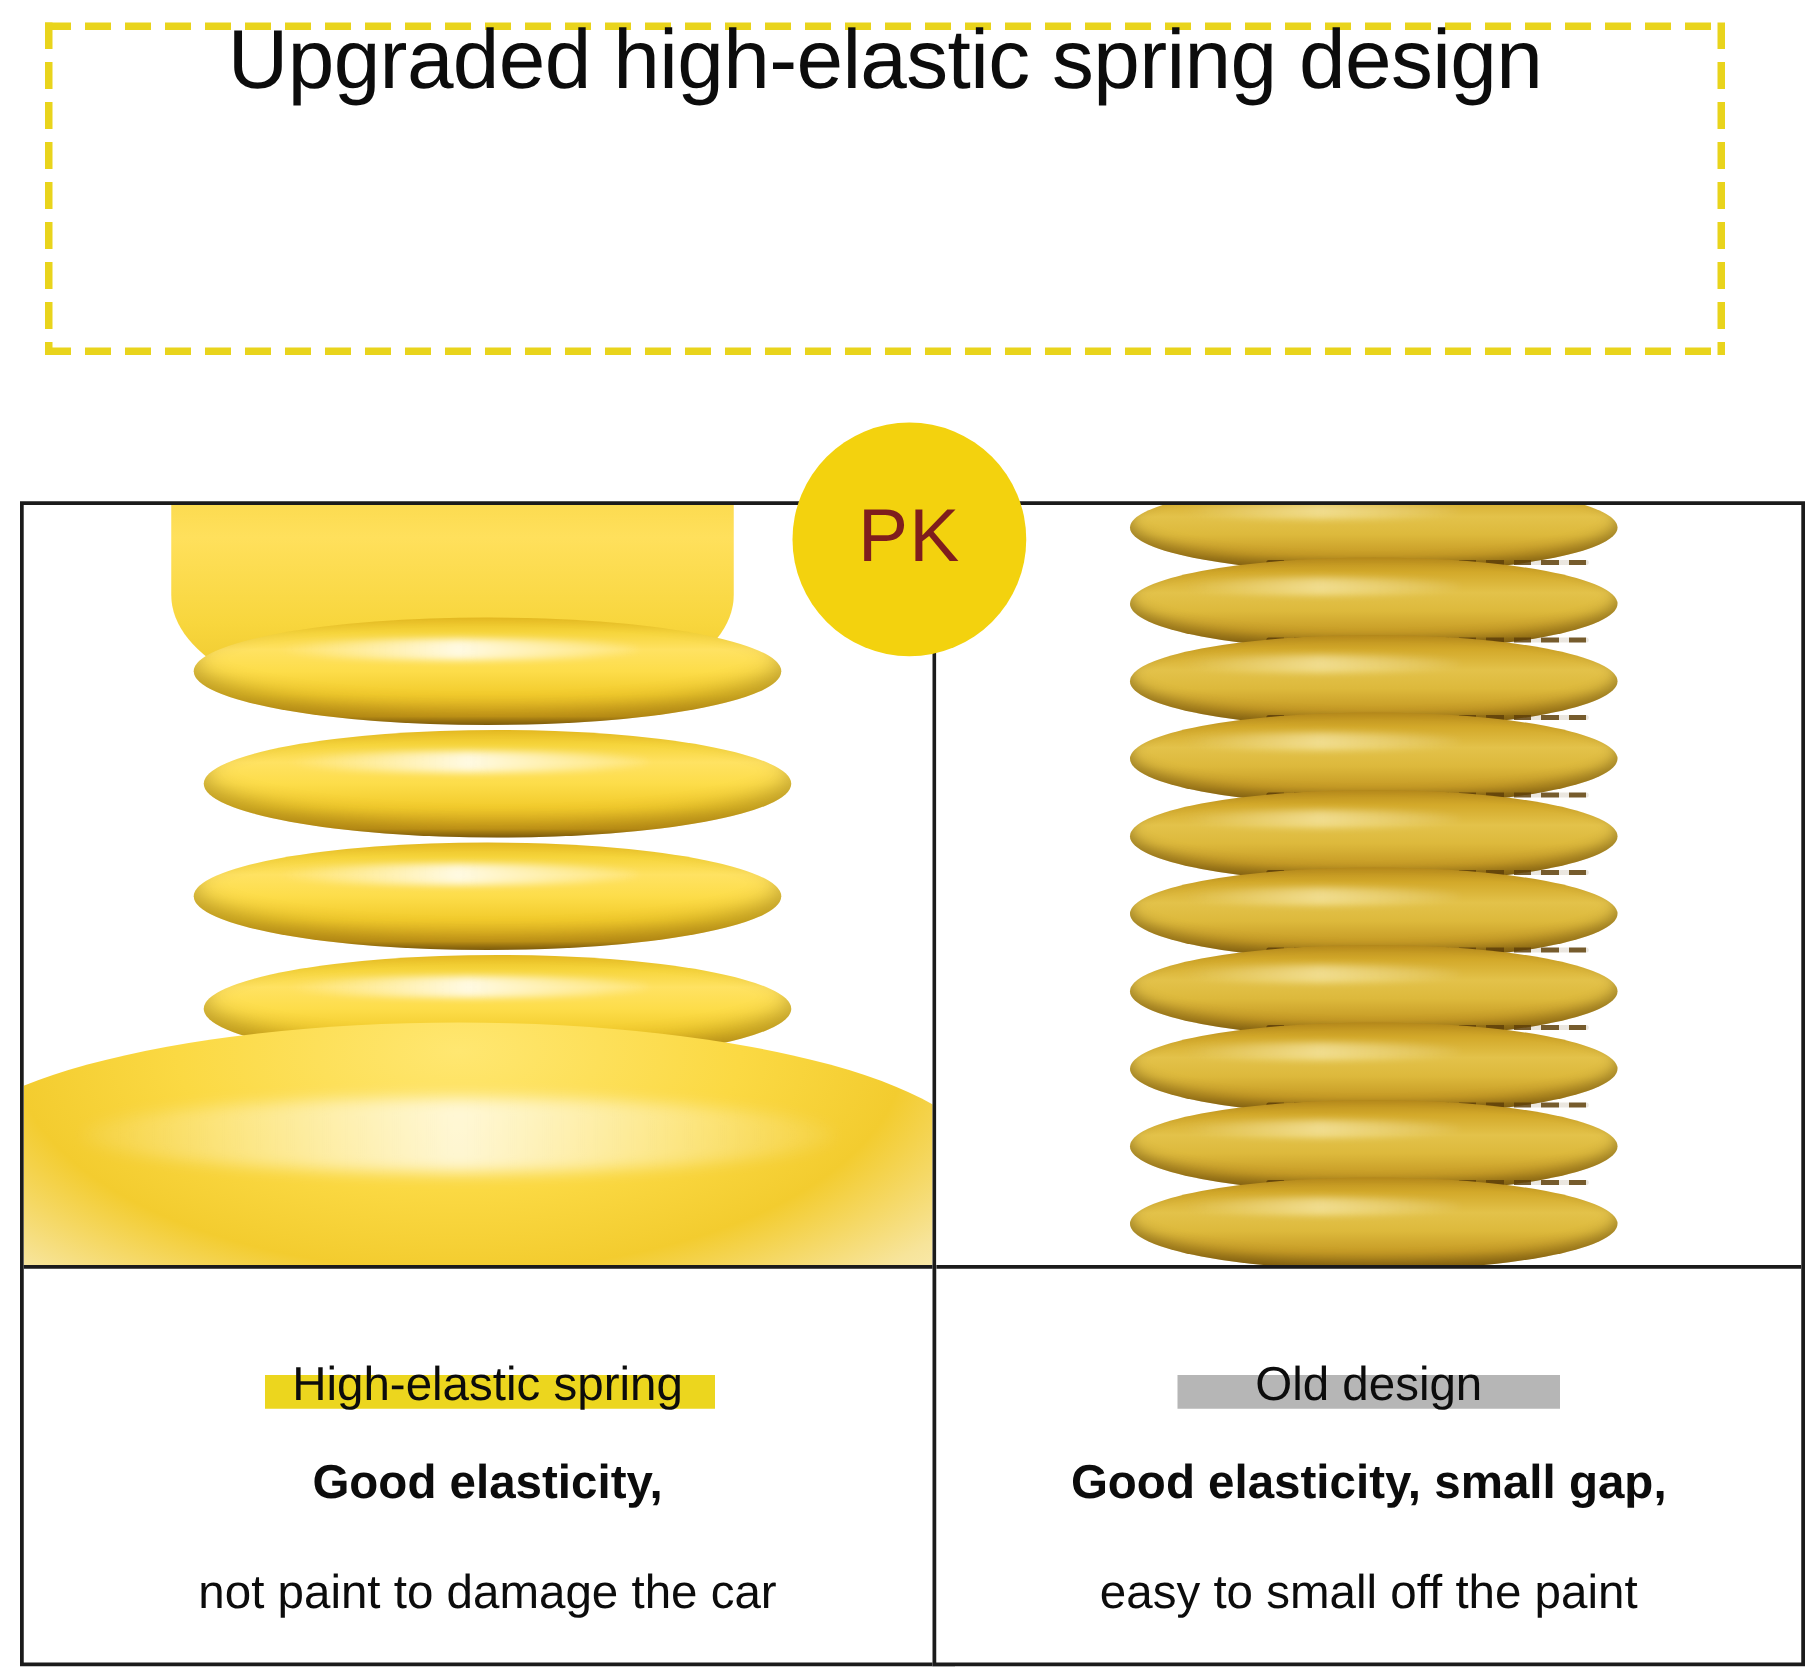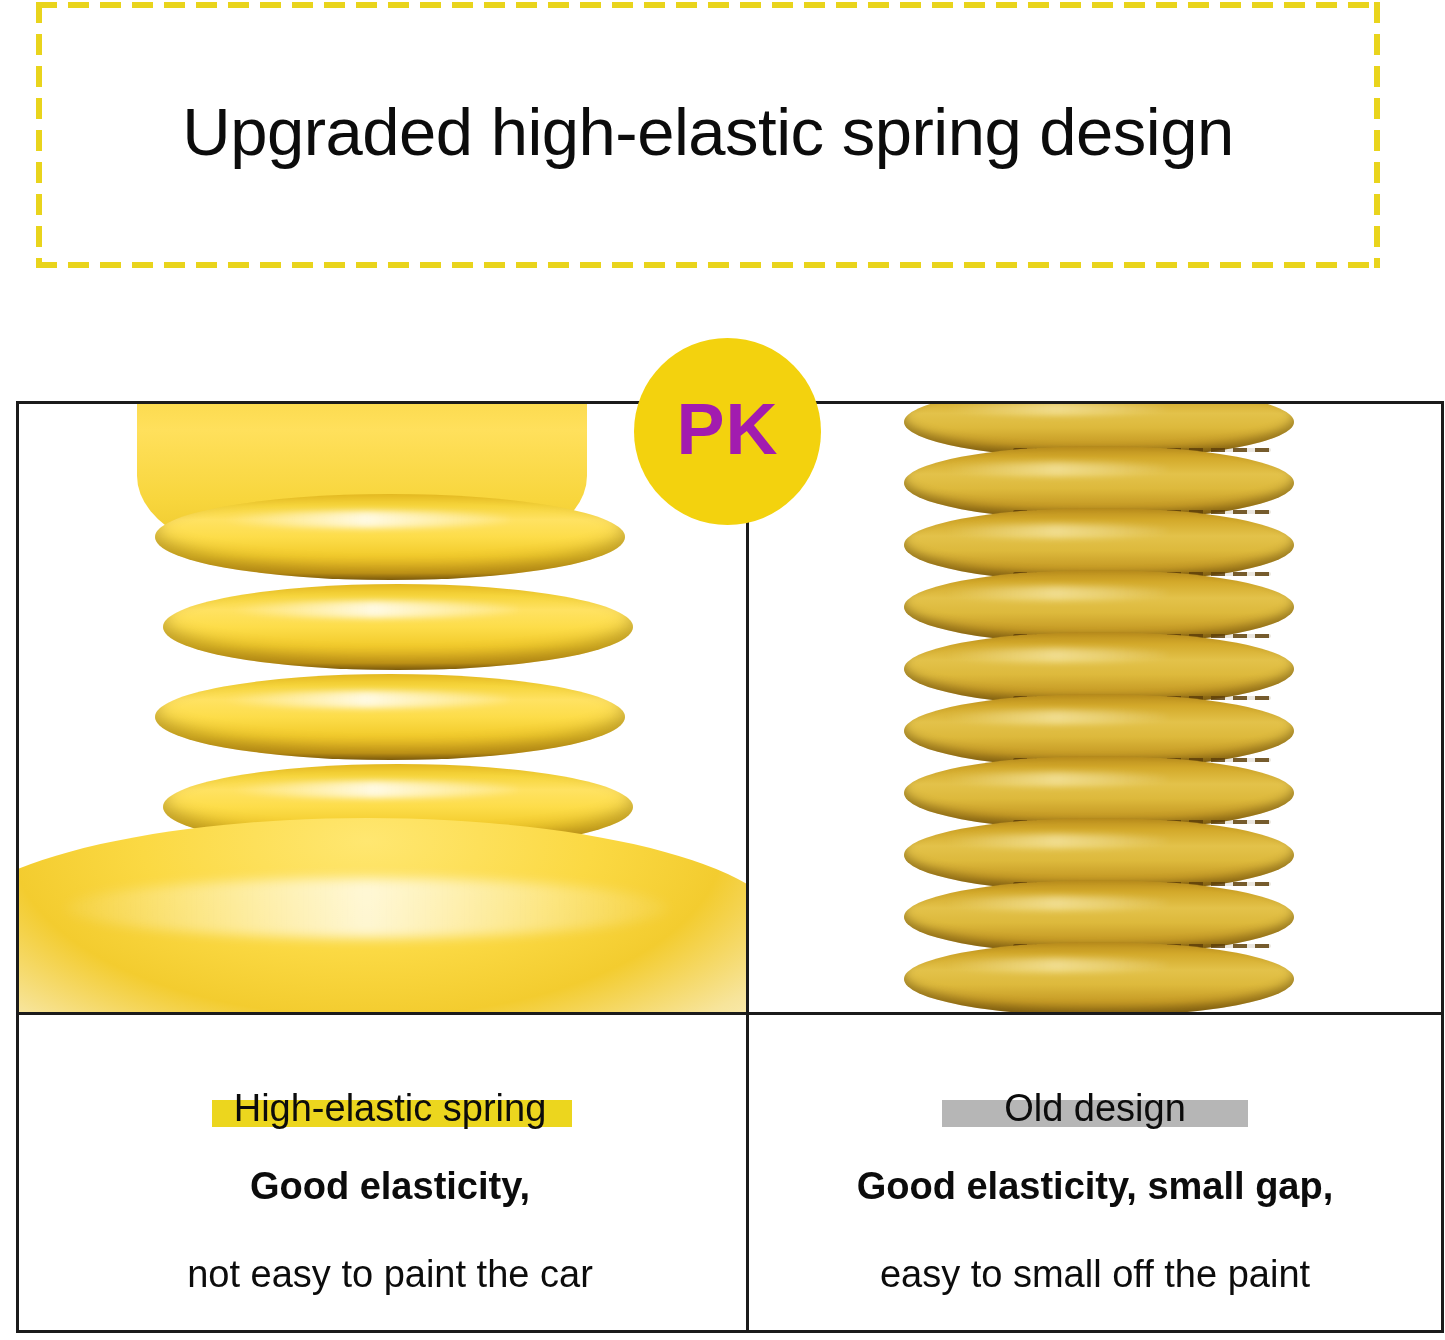--- a/index.html
+++ b/index.html
@@ -13,26 +13,25 @@
     position: relative;
     overflow: hidden;
     font-family: "Liberation Sans", sans-serif;
     color: #111111;
   }
 
   
   .title-banner {
     position: absolute;
     left: 36px;
-    top: 2px;
+    top: 18px;
     width: 1344px;
     height: 266px;
     box-sizing: border-box;
     display: flex;
-    align-items: center;
     justify-content: center;
     background:
       
       repeating-linear-gradient(to right, #E9D41C 0 21px, rgba(0,0,0,0) 21px 32px) left top / 100% 6px no-repeat,
       
       repeating-linear-gradient(to right, #E9D41C 0 21px, rgba(0,0,0,0) 21px 32px) left bottom / 100% 6px no-repeat,
       
       repeating-linear-gradient(to bottom, #E9D41C 0 21px, rgba(0,0,0,0) 21px 32px) left top / 6px 100% no-repeat,
       
       repeating-linear-gradient(to bottom, #E9D41C 0 21px, rgba(0,0,0,0) 21px 32px) right top / 6px 100% no-repeat;
@@ -199,23 +198,23 @@
     width: 187px;
     height: 187px;
     border-radius: 50%;
     background: #F3D20E;
     display: flex;
     align-items: center;
     justify-content: center;
     z-index: 20;
   }
   .pk-text {
-    font-size: 72px;
-    font-weight: 700;
-    color: #a21caf;
+    font-size: 60px;
+    font-weight: 400;
+    color: #7f1d1d;
     letter-spacing: 1px;
     line-height: 1;
     transform: translateY(-3px);
   }
 
   
   .caption {
     position: absolute;
     left: 0; right: 0;
     top: 611px;
@@ -288,21 +287,21 @@
   </div>
 
   <div class="photo-divider"></div>
 
   <div class="caption">
     <div class="cap-head-wrap">
       <span class="cap-head-bar yellow"></span>
       <span class="cap-head">High-elastic spring</span>
     </div>
     <div class="cap-line l1">Good elasticity,</div>
-    <div class="cap-line l2">not easy to paint the car</div>
+    <div class="cap-line l2">not paint to damage the car</div>
   </div>
 </div>
 
 <div class="panel panel-right">
 
   <div class="photo">
     <div class="spring-old">
       <div class="coil-o" style="top:-10px; height:72px;"></div>
       <div class="seam-o" style="top:52px;"></div>
 

